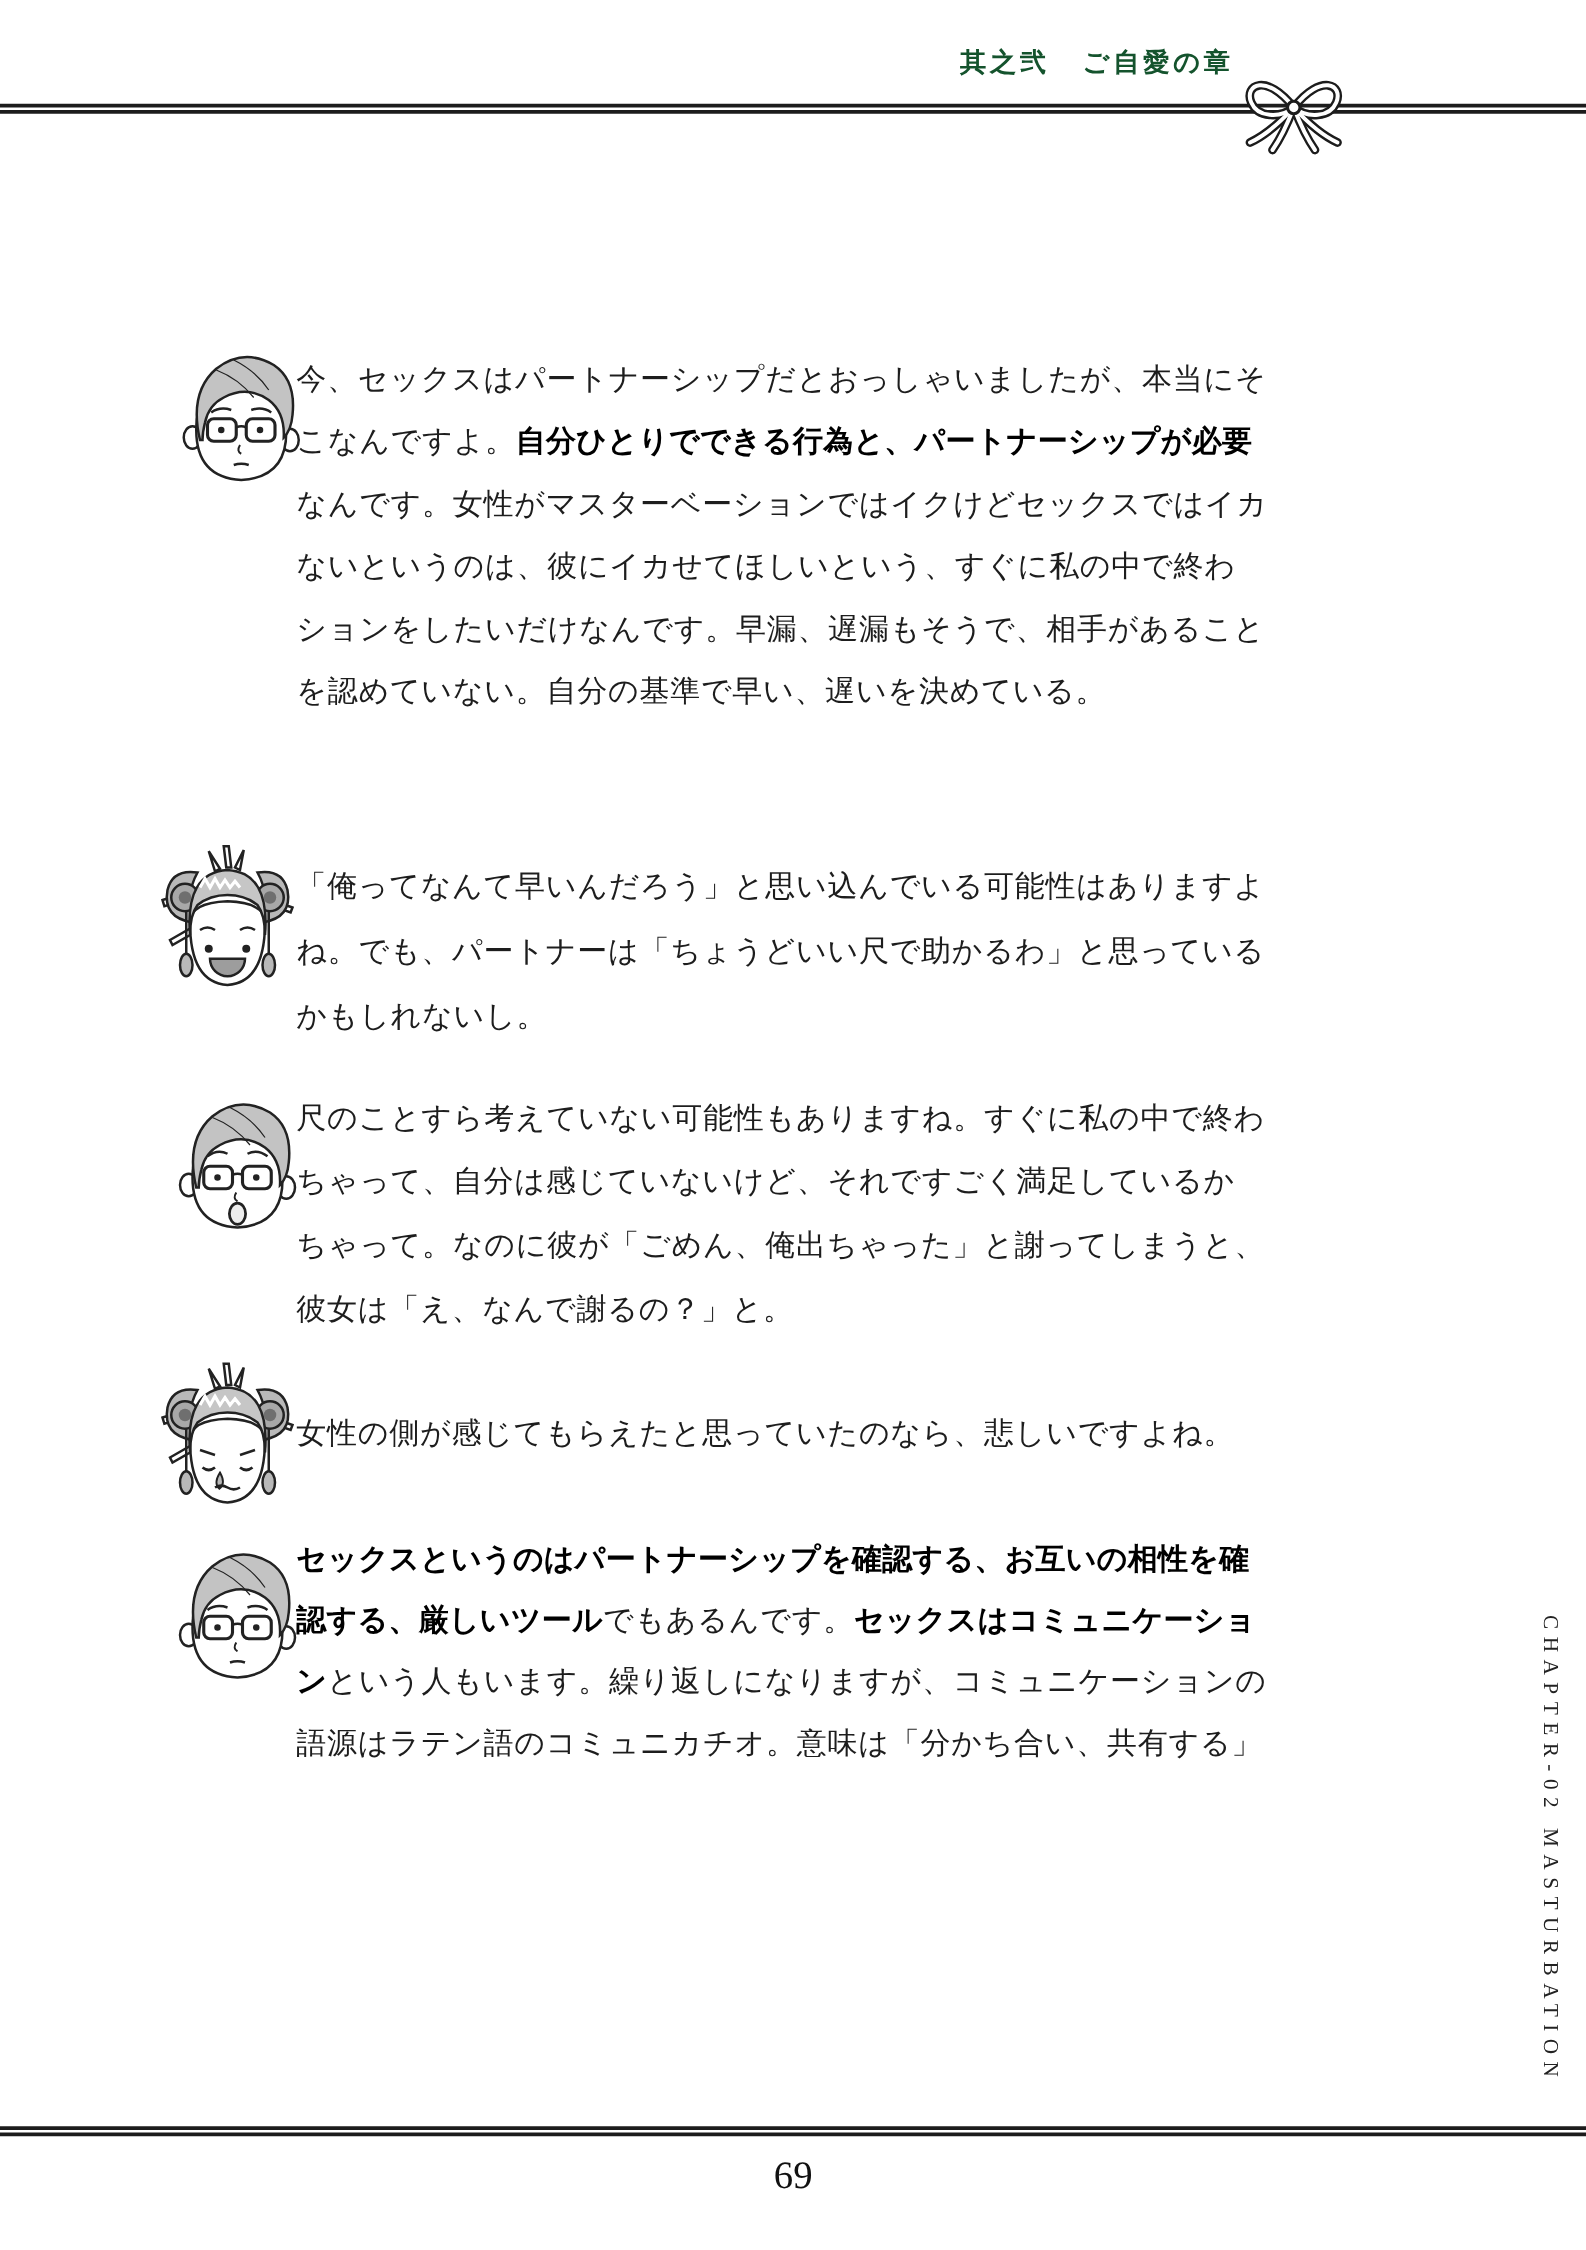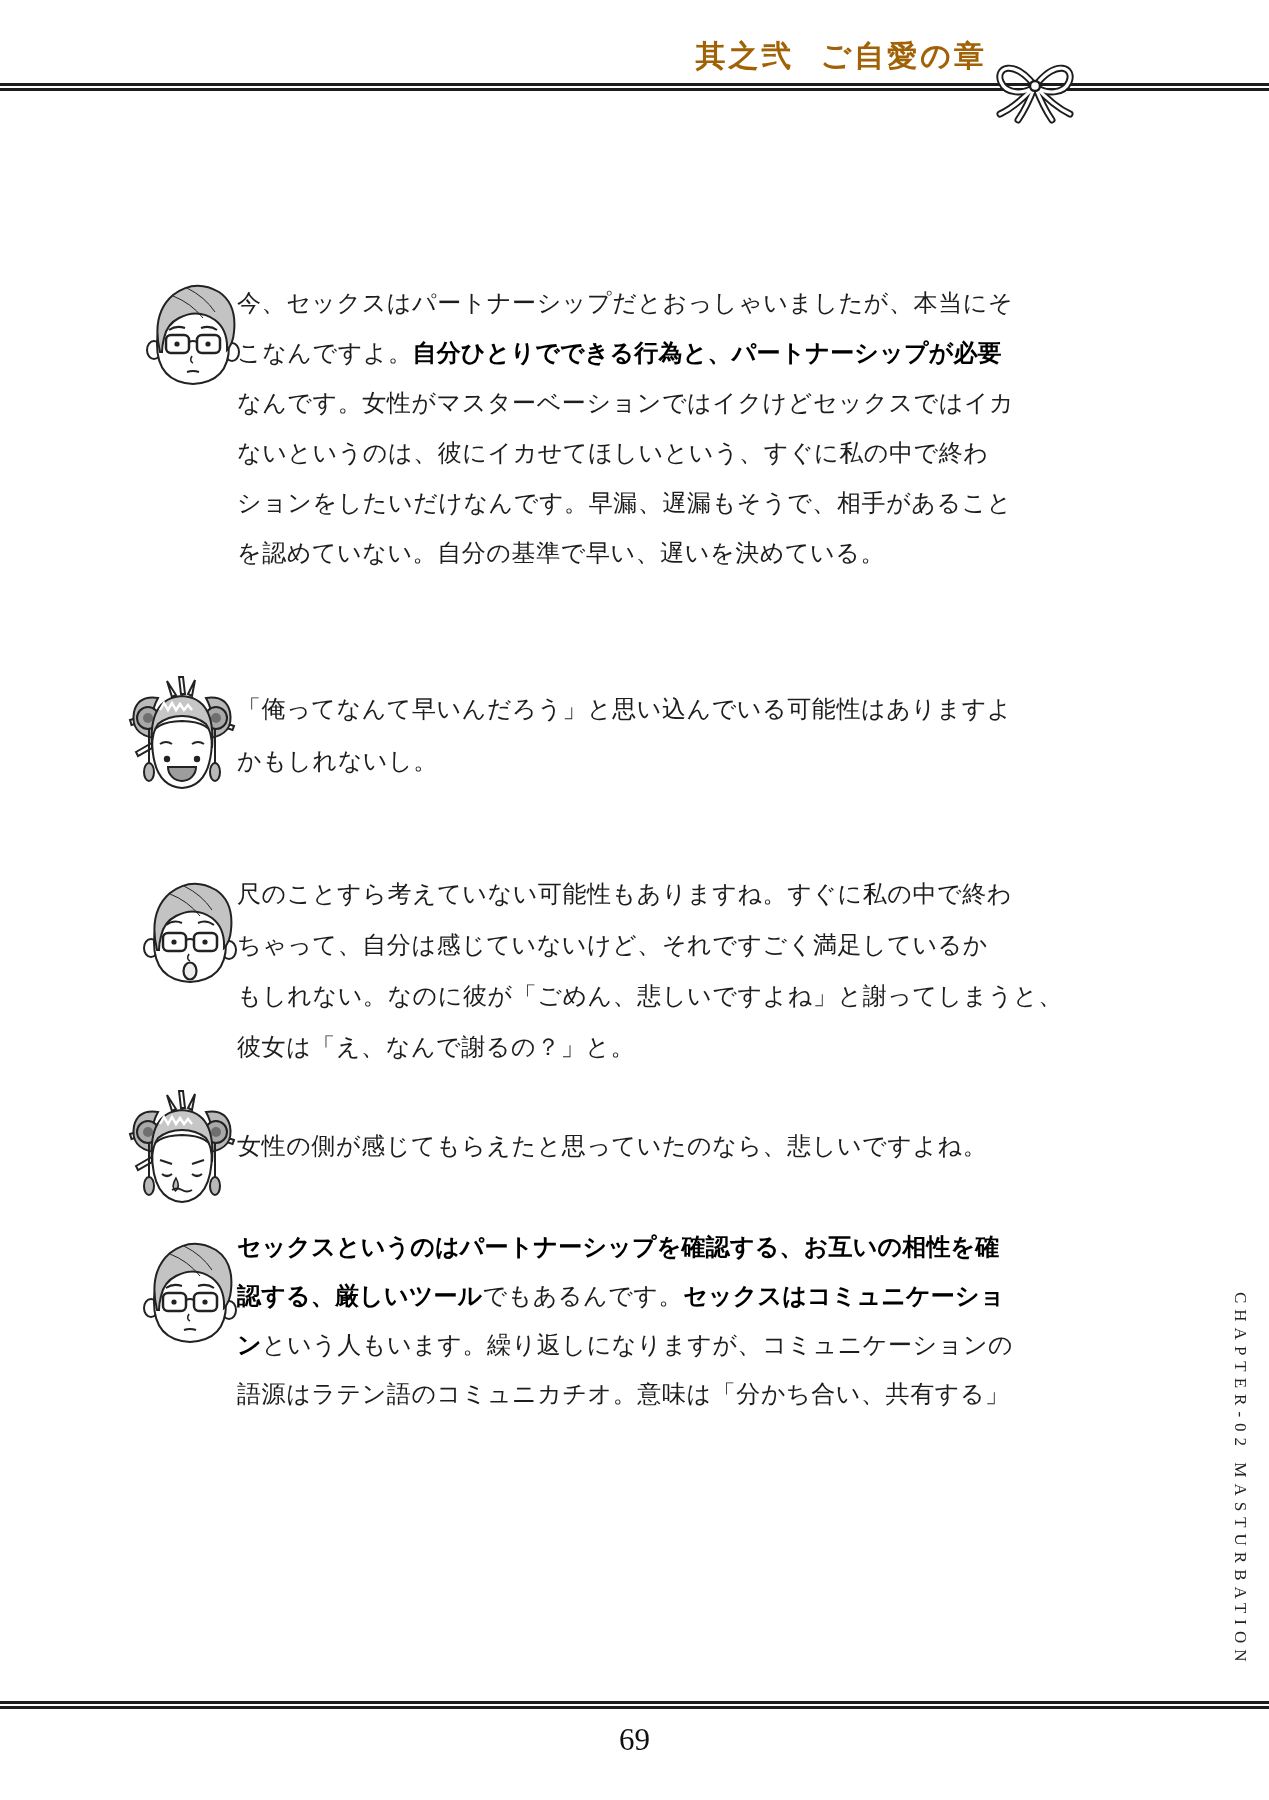--- a/index.html
+++ b/index.html
@@ -4,21 +4,21 @@
 <style>
   html,body{margin:0;padding:0;background:#ffffff;}
   body{width:1269px;height:1800px;position:relative;overflow:hidden;
        font-family:"Liberation Serif","DejaVu Serif",serif;color:#1d1d1d;}
   .rule{position:absolute;left:0;width:1269px;height:2px;
         border-top:3px solid #1c1c1c;border-bottom:3px solid #1c1c1c;z-index:1;}
   #top-rule{top:83px;}
   #bottom-rule{top:1701px;}
   .chapter-heading{position:absolute;top:36px;right:282px;z-index:2;
         font-family:"Liberation Sans","DejaVu Sans",sans-serif;font-weight:700;
-        font-size:30px;letter-spacing:3px;white-space:nowrap;color:#a16207;}
+        font-size:21px;letter-spacing:3px;white-space:nowrap;color:#14532d;}
   .chapter-heading .title{margin-left:26px;}
   #bow{position:absolute;left:993px;top:42px;z-index:3;}
   .avatar{position:absolute;z-index:2;}
   .speech{position:absolute;left:237px;z-index:2;}
   .jline{white-space:nowrap;display:flex;align-items:center;
         font-size:24px;letter-spacing:0.6px;color:#1d1d1d;}
   .jline .b{font-family:"Liberation Sans","DejaVu Sans",sans-serif;
         font-weight:700;letter-spacing:0.2px;color:#000000;}
   #side-label{position:absolute;top:1292px;left:1250px;transform:rotate(90deg);
         transform-origin:0 0;font-size:17px;letter-spacing:6px;white-space:nowrap;
@@ -121,20 +121,23 @@
       <path d="M66 72 Q72 68 78 72" fill="none" stroke="#222" stroke-width="2"></path>
       <circle cx="41" cy="87" r="3.2" fill="#222"></circle>
         <circle cx="71" cy="87" r="3.2" fill="#222"></circle>
       <path d="M42 95 A14 14 0 0 0 70 95 Z" fill="#9d9d9d" stroke="#222" stroke-width="2"></path>
       </svg></div>
     <div class="speech" style="top: 683px;">
       <div class="jline" style="height: 52px;">
         <span>「俺ってなんて早いんだろう」と思い込んでいる可能性はありますよ</span>
       </div>
       <div class="jline" style="height: 52px;">
+        <span>ね。でも、パートナーは「ちょうどいい尺で助かるわ」と思っている</span>
+      </div>
+      <div class="jline" style="height: 52px;">
         <span>かもしれないし。</span>
       </div>
     </div>
     <div class="avatar" style="left: 140px; top: 878px;"><svg width="100" height="110" viewBox="0 0 100 110">
   <ellipse cx="11" cy="70" rx="7" ry="9" fill="#fff" stroke="#222" stroke-width="2"></ellipse>
   <ellipse cx="89" cy="72" rx="7" ry="9" fill="#fff" stroke="#222" stroke-width="2"></ellipse>
   <path d="M14 64 Q14 26 50 25 Q86 26 86 66 Q86 102 50 104 Q14 102 14 64 Z" fill="#fff" stroke="#222" stroke-width="2"></path>
   <path d="M17 72 Q8 34 30 15 Q52 -2 76 12 Q94 24 91 52 Q90 64 84 70 Q85 50 72 40 Q55 28 36 38 Q24 44 21 58 Q19 66 19 72 Z" fill="#c3c3c3" stroke="#222" stroke-width="2"></path>
   <path d="M30 16 Q48 23 60 38" fill="none" stroke="#222" stroke-width="1"></path>
   <path d="M44 8 Q62 17 72 32" fill="none" stroke="#222" stroke-width="1"></path>
@@ -149,21 +152,21 @@
       <ellipse cx="50" cy="93" rx="6.5" ry="8.5" fill="#ededed" stroke="#222" stroke-width="2.2"></ellipse>
       </svg></div>
     <div class="speech" style="top: 868px;">
       <div class="jline" style="height: 51px;">
         <span>尺のことすら考えていない可能性もありますね。すぐに私の中で終わ</span>
       </div>
       <div class="jline" style="height: 51px;">
         <span>ちゃって、自分は感じていないけど、それですごく満足しているか</span>
       </div>
       <div class="jline" style="height: 51px;">
-        <span>もしれない。なのに彼が「ごめん、悲しいですよね」と謝ってしまうと、</span>
+        <span>ちゃって。なのに彼が「ごめん、俺出ちゃった」と謝ってしまうと、</span>
       </div>
       <div class="jline" style="height: 51px;">
         <span>彼女は「え、なんで謝るの？」と。</span>
       </div>
     </div>
     <div class="avatar" style="left: 126px; top: 1086px;"><svg width="112" height="136" viewBox="0 0 112 136">
     <g fill="#fff" stroke="#222" stroke-width="2">
       <path d="M4 48 L34 39 L35.5 44 L5.5 53 Z"></path>
       <path d="M10 80 L38 64 L40 68 L12 84 Z"></path>
       <path d="M108 54 L82 45 L80.5 49 L106.5 58 Z"></path>

